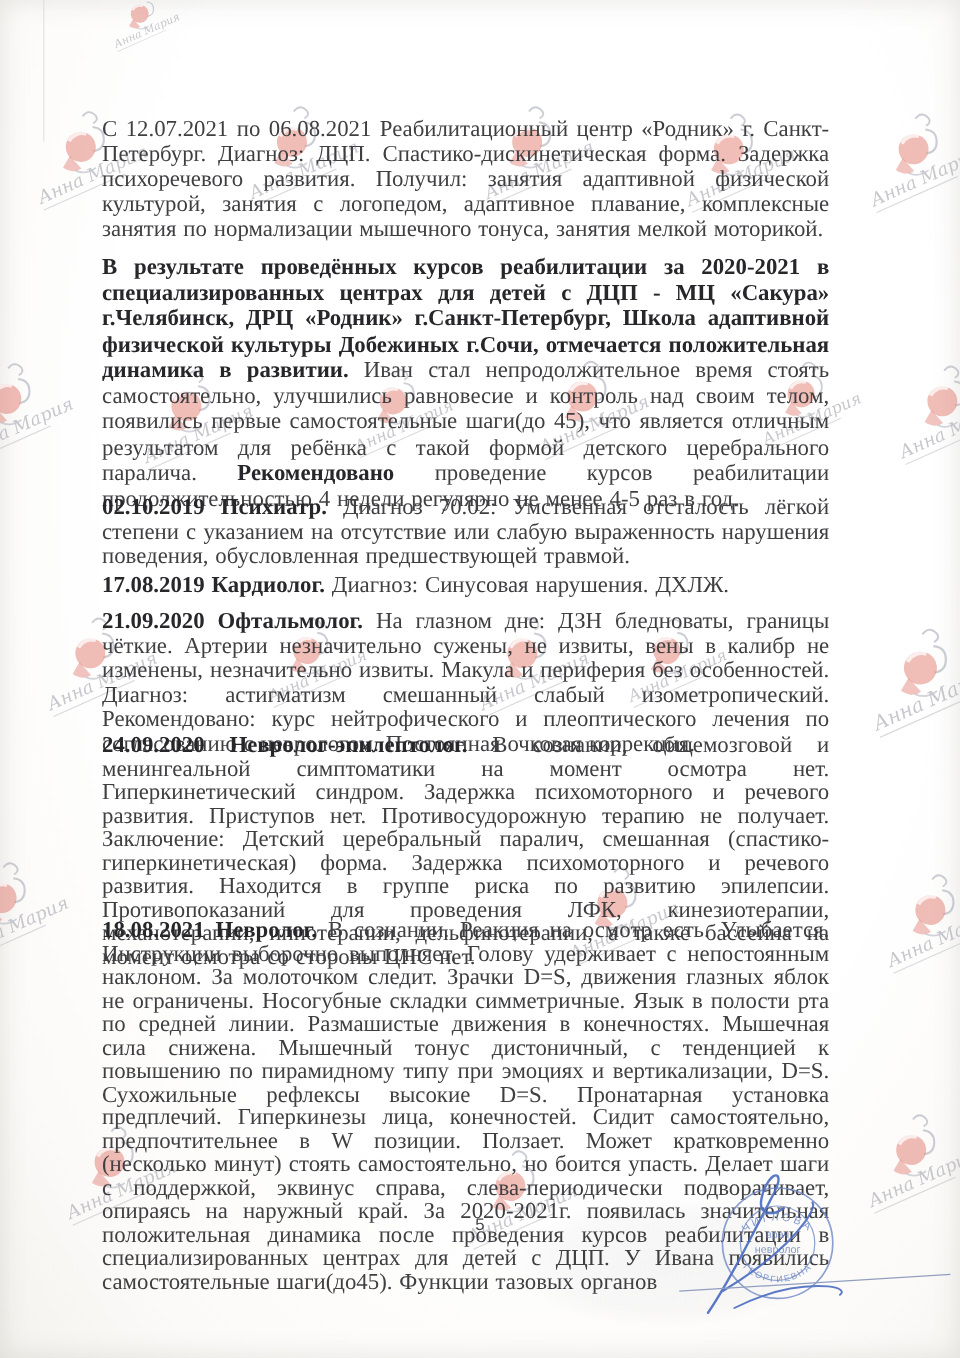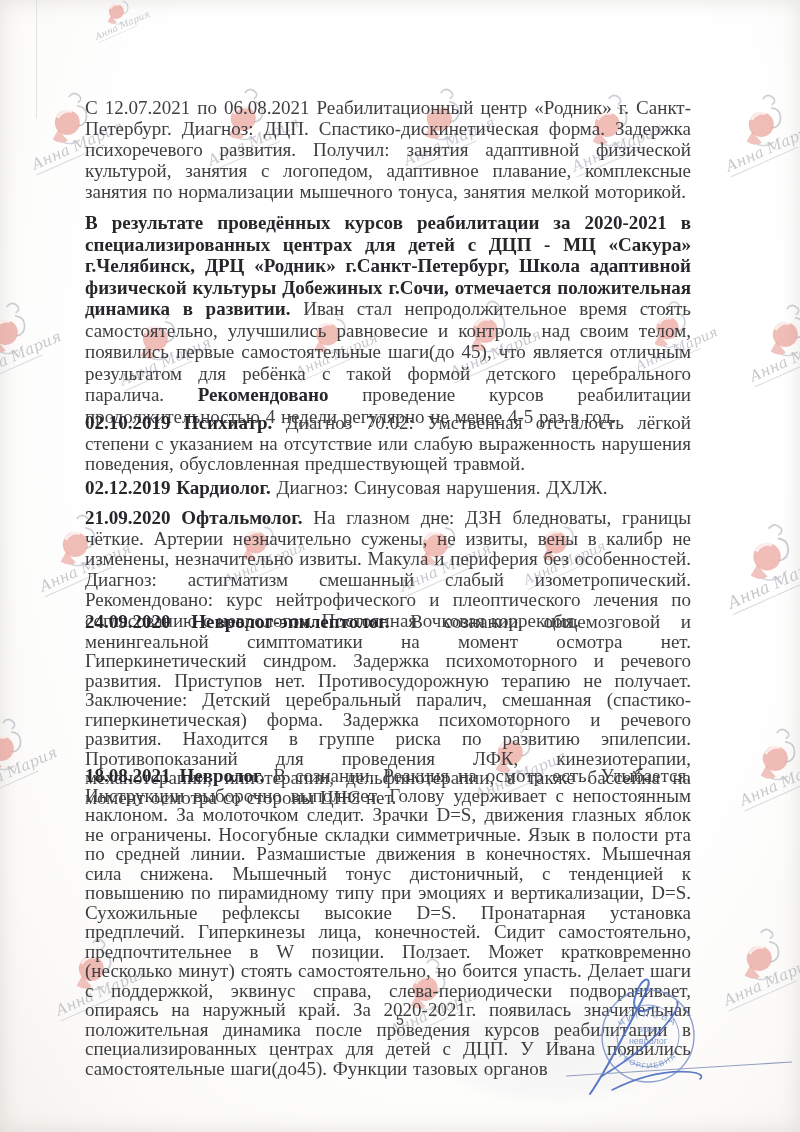--- a/index.html
+++ b/index.html
@@ -317,21 +317,21 @@
         <div class="wm-script" style="color:#b2b3bb"><span>Анна Мария</span><span class="tagline"></span></div>
       </div>
     </div>
 
   <div class="ghost-circle"></div>
 
   <div id="text-layer">
       <div class="para" style="top: 97px; line-height: 21px;"><span>С 12.07.2021 по 06.08.2021 Реабилитационный центр «Родник» г. Санкт-Петербург. Диагноз: ДЦП. Спастико-дискинетическая форма. Задержка психоречевого развития. Получил: занятия адаптивной физической культурой, занятия с логопедом, адаптивное плавание, комплексные занятия по нормализации мышечного тонуса, занятия мелкой моторикой.</span></div>
       <div class="para" style="top: 212px; line-height: 21.5px;"><b>В результате проведённых курсов реабилитации за 2020-2021 в специализированных центрах для детей с ДЦП - МЦ «Сакура» г.Челябинск, ДРЦ «Родник» г.Санкт-Петербург, Школа адаптивной физической культуры Добежиных г.Сочи, отмечается положительная динамика в развитии.</b><span> Иван стал непродолжительное время стоять самостоятельно, улучшились равновесие и контроль над своим телом, появились первые самостоятельные шаги(до 45), что является отличным результатом для ребёнка с такой формой детского церебрального паралича. </span><b>Рекомендовано</b><span> проведение курсов реабилитации продолжительностью 4 недели регулярно не менее 4-5 раз в год.</span></div>
       <div class="para" style="top: 413px; line-height: 20.5px;"><b>02.10.2019 Психиатр.</b><span> Диагноз 70.02: Умственная отсталость лёгкой степени с указанием на отсутствие или слабую выраженность нарушения поведения, обусловленная предшествующей травмой.</span></div>
-      <div class="para" style="top: 477px; line-height: 21px;"><b>02.12.2019 Кардиолог.</b><span> Диагноз: Синусовая нарушения. ДХЛЖ.</span></div>
+      <div class="para" style="top: 477px; line-height: 21px;"><b>17.08.2019 Кардиолог.</b><span> Диагноз: Синусовая нарушения. ДХЛЖ.</span></div>
       <div class="para" style="top: 508px; line-height: 20.5px;"><b>21.09.2020 Офтальмолог.</b><span> На глазном дне: ДЗН бледноваты, границы чёткие. Артерии незначительно сужены, не извиты, вены в калибр не изменены, незначительно извиты. Макула и периферия без особенностей. Диагноз: астигматизм смешанный слабый изометропический. Рекомендовано: курс нейтрофического и плеоптического лечения по согласованию с неврологом. Постоянная очковая коррекция.</span></div>
       <div class="para" style="top: 612px; line-height: 19.5px;"><b>24.09.2020 Невролог-эпилептолог.</b><span> В сознании, общемозговой и менингеальной симптоматики на момент осмотра нет. Гиперкинетический синдром. Задержка психомоторного и речевого развития. Приступов нет. Противосудорожную терапию не получает. Заключение: Детский церебральный паралич, смешанная (спастико-гиперкинетическая) форма. Задержка психомоторного и речевого развития. Находится в группе риска по развитию эпилепсии. Противопоказаний для проведения ЛФК, кинезиотерапии, механотерапии, иппотерапии, дельфинотерапии, а также бассейна на момент осмотра со стороны ЦНС нет.</span></div>
       <div class="para" style="top: 766px; line-height: 19.5px;"><b>18.08.2021 Невролог.</b><span> В сознании. Реакция на осмотр есть. Улыбается. Инструкции выборочно выполняет. Голову удерживает с непостоянным наклоном. За молоточком следит. Зрачки D=S, движения глазных яблок не ограничены. Носогубные складки симметричные. Язык в полости рта по средней линии. Размашистые движения в конечностях. Мышечная сила снижена. Мышечный тонус дистоничный, с тенденцией к повышению по пирамидному типу при эмоциях и вертикализации, D=S. Сухожильные рефлексы высокие D=S. Пронатарная установка предплечий. Гиперкинезы лица, конечностей. Сидит самостоятельно, предпочтительнее в W позиции. Ползает. Может кратковременно (несколько минут) стоять самостоятельно, но боится упасть. Делает шаги с поддержкой, эквинус справа, слева-периодически подворачивает, опираясь на наружный край. За 2020-2021г. появилась значительная положительная динамика после проведения курсов реабилитации в специализированных центрах для детей с ДЦП. У Ивана появились самостоятельные шаги(до45). Функции тазовых органов</span></div>
     </div>
 
   <div class="page-number">5</div>
 
   <svg class="stamp" width="248" height="130" viewBox="0 0 248 130">
     <defs>
       <path id="arcTop" d="M 55 86 A 41 41 0 1 1 137 86"></path>

